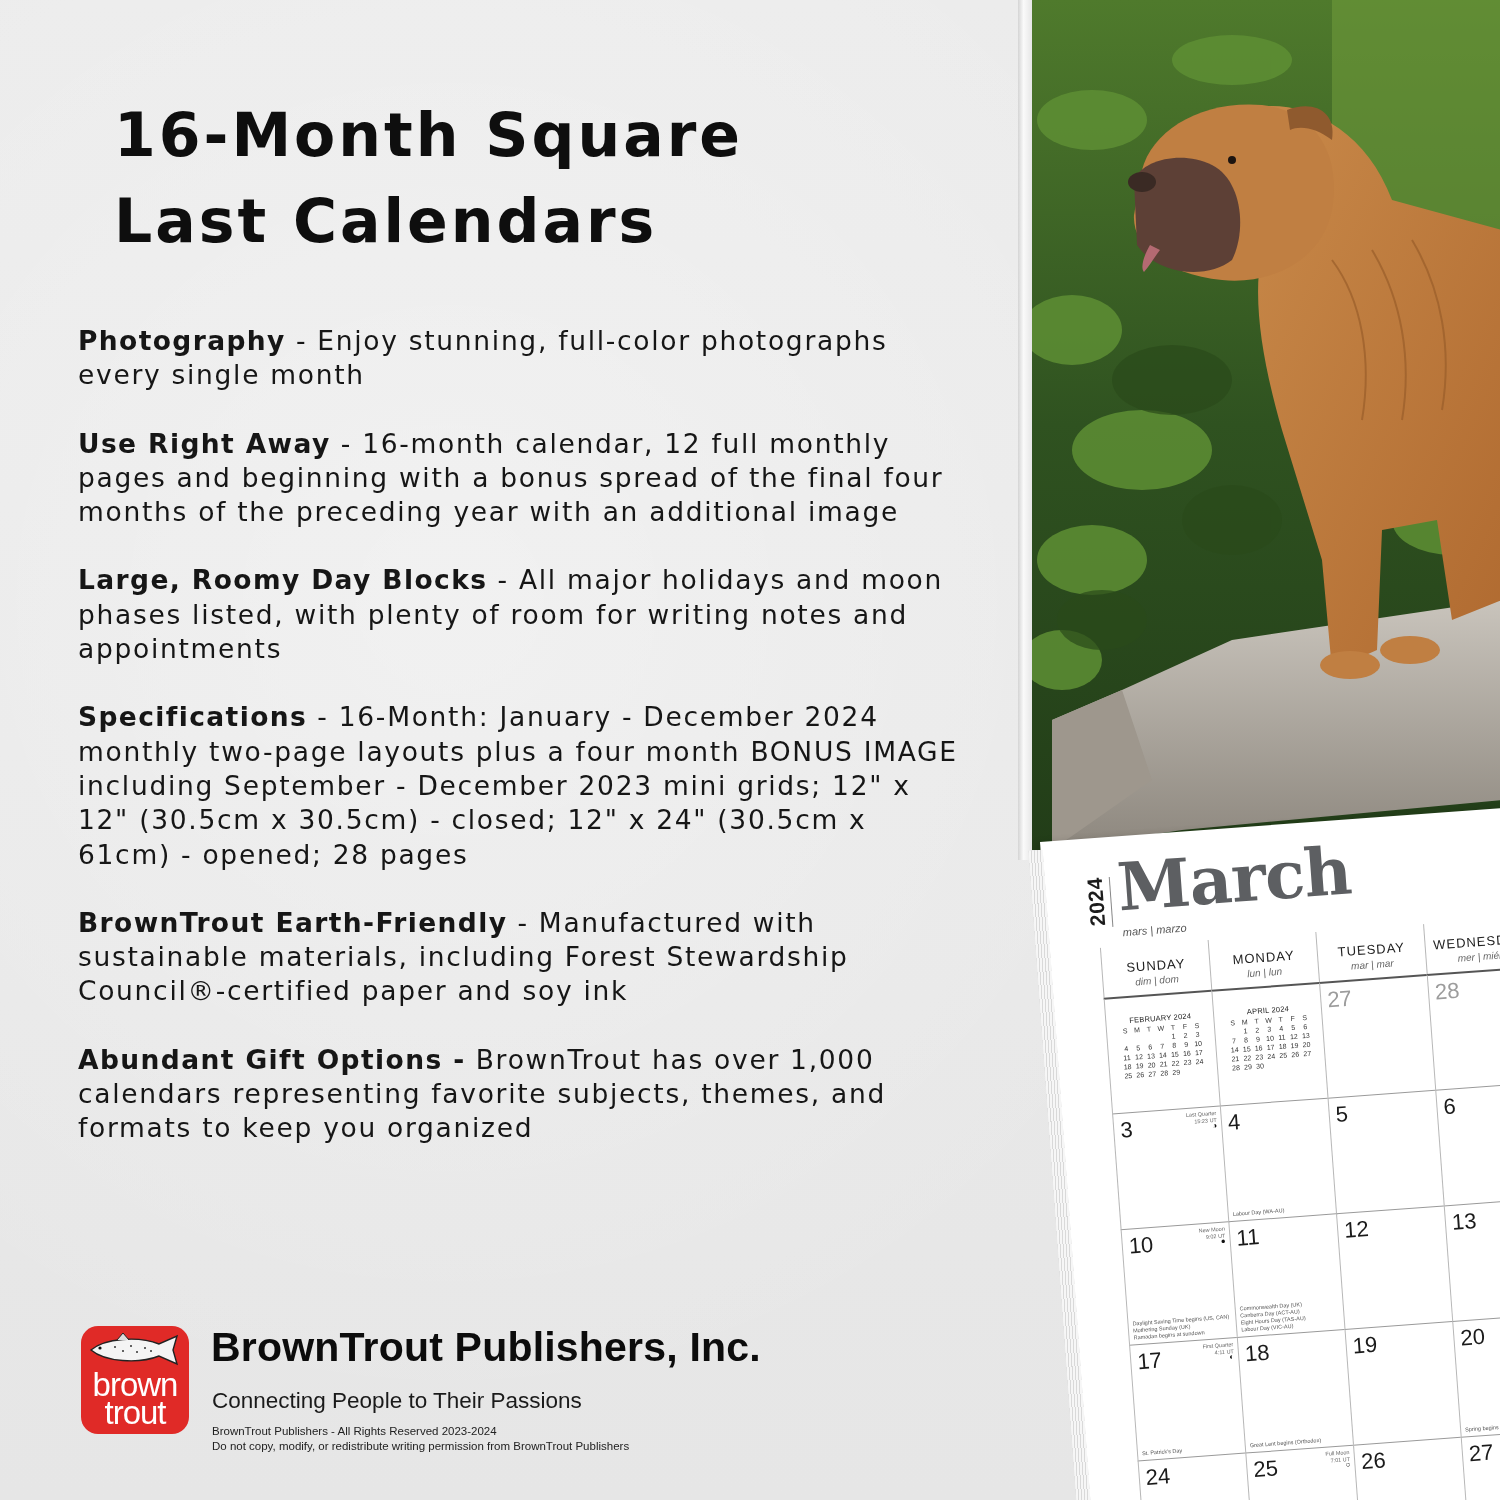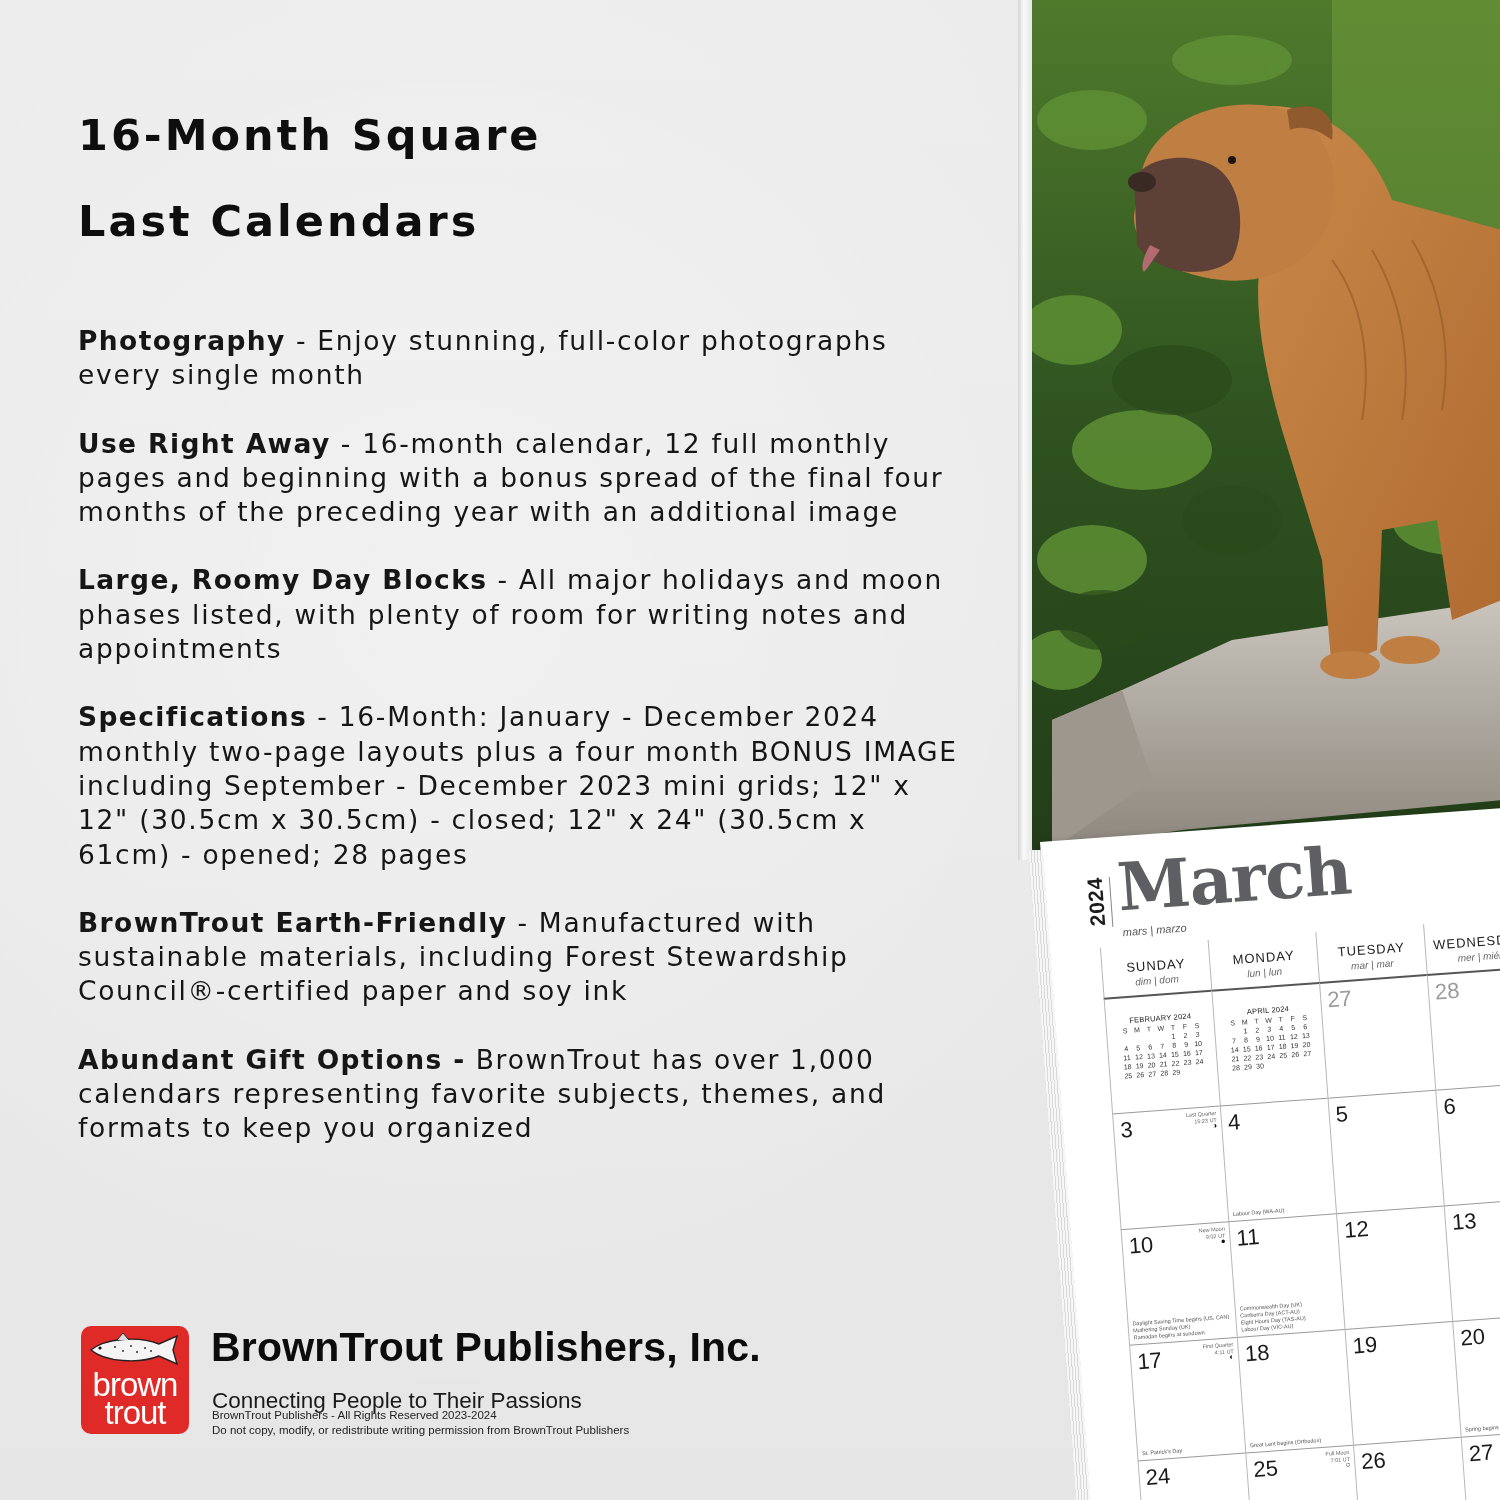--- a/index.html
+++ b/index.html
@@ -13,54 +13,54 @@
   .bg-texture {
     position: absolute; inset: 0;
     background:
       radial-gradient(circle at 30% 40%, rgba(255,255,255,0.35), rgba(255,255,255,0) 60%),
       linear-gradient(180deg, #ececec 0%, #e6e6e6 100%);
   }
   
   .copy { position: absolute; left: 78px; top: 92px; width: 900px; }
   .title {
     font-family: "DejaVu Sans", sans-serif;
-    font-weight: 700; font-size: 43px; line-height: 86px;
-    letter-spacing: 3px; color: #0e0e0e;
+    font-weight: 700; font-size: 60px; line-height: 86px;
+    letter-spacing: 3px; color: #0e0e0e; margin-left: 36px;
   }
   .features { margin-top: 60px; }
   .feature {
     font-size: 26.5px; line-height: 34.3px; letter-spacing: 1.7px;
     margin-bottom: 34px; color: #161616; width: 880px;
   }
   .feature b { font-weight: 700; letter-spacing: 1.4px; }
   
   .brand { position: absolute; left: 81px; top: 1326px; width: 760px; height: 110px; }
   .logo {
     position: absolute; left: 0; top: 0; width: 108px; height: 108px;
-    background: #e02a27; border-radius: 10px; overflow: hidden;
+    background: #e02a27; border-radius: 17px; overflow: hidden;
   }
   .logo svg { position: absolute; left: 6px; top: 4px; }
   .logo-word {
     position: absolute; left: 0; width: 108px; text-align: center;
     color: #fff; font-family: "Liberation Sans", sans-serif; font-size: 33px; line-height: 30px;
     letter-spacing: -1px;
   }
   .logo-word.w1 { top: 44px; }
   .logo-word.w2 { top: 72px; }
   .brand-name {
     position: absolute; left: 130px; top: 0px;
     font-family: "Liberation Sans", sans-serif; font-weight: 700;
     font-size: 41px; line-height: 42px; color: #0c0c0c; letter-spacing: 0.2px;
   }
   .brand-tag {
     position: absolute; left: 131px; top: 62px;
     font-family: "Liberation Sans", sans-serif; font-size: 22.5px; color: #1a1a1a;
   }
   .brand-legal {
-    position: absolute; left: 131px; top: 82px;
+    position: absolute; left: 131px; top: 98px;
     font-family: "Liberation Sans", sans-serif; font-size: 11.5px; line-height: 15px; color: #222;
   }
   
   .photo-wrap {
     position: absolute; left: 1022px; top: 0; width: 478px; height: 850px;
     overflow: hidden;
   }
   .page-edge {
     position: absolute; left: 1018px; top: 0; width: 14px; height: 860px;
     background: linear-gradient(90deg, #d4d4d4, #fafafa 40%, #e6e6e6);

